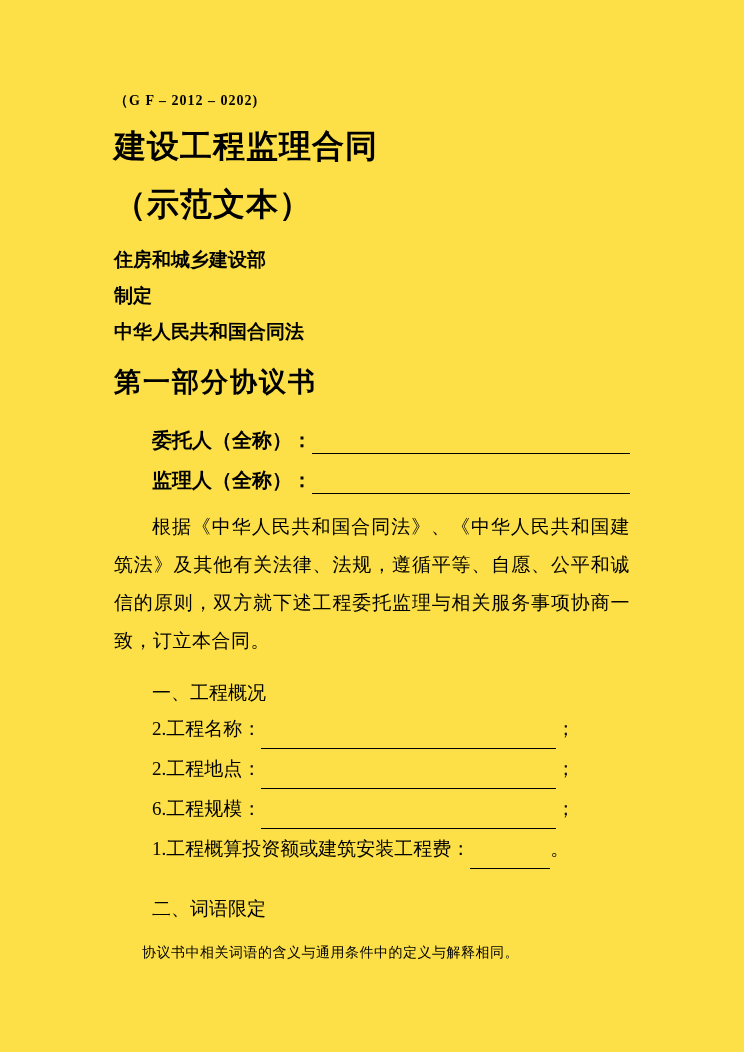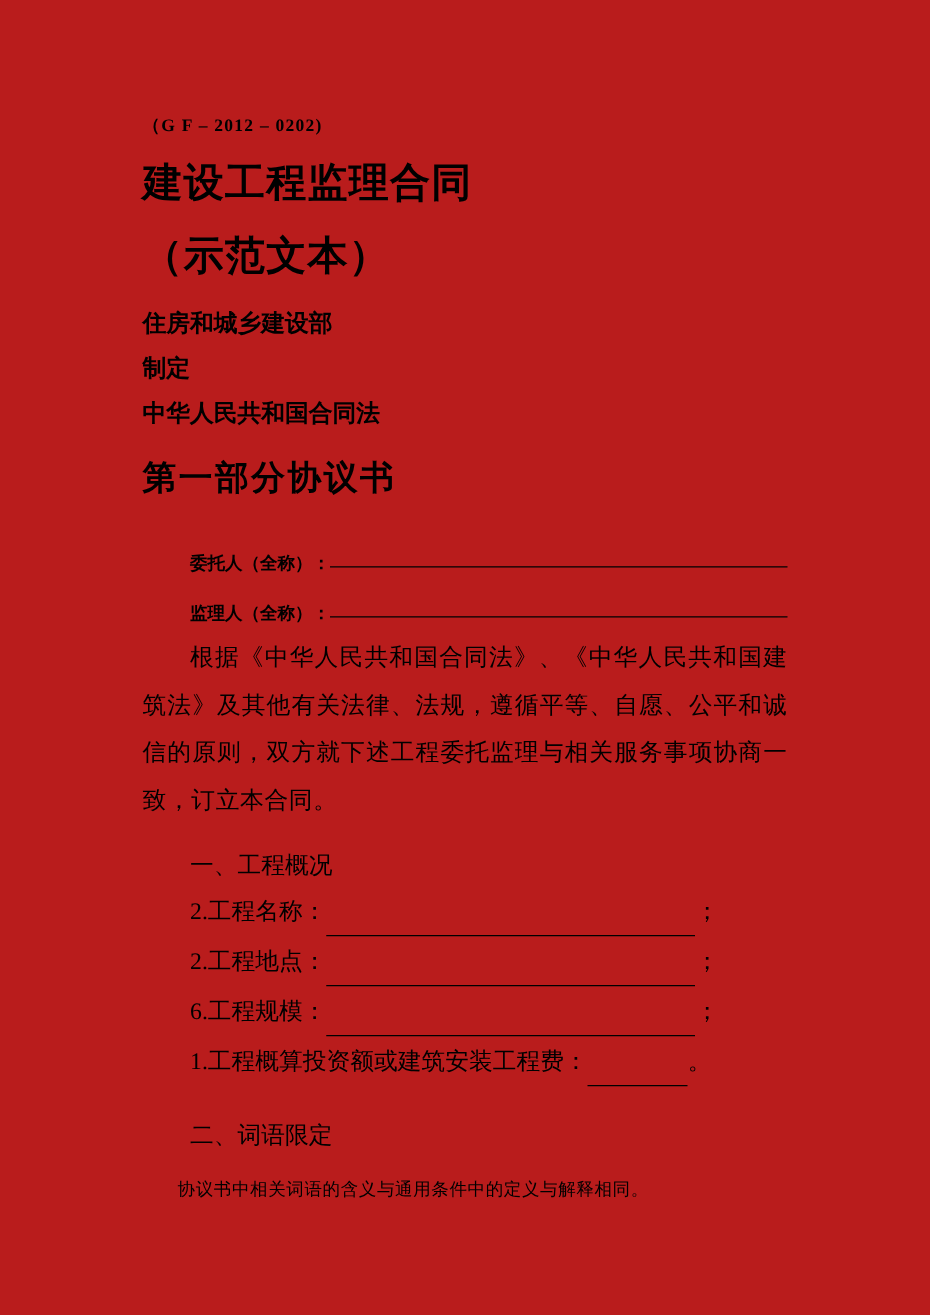--- a/index.html
+++ b/index.html
@@ -5,21 +5,21 @@
   html, body {
     margin: 0;
     padding: 0;
     background: #ffffff;
   }
   .page {
     position: relative;
     width: 744px;
     height: 1052px;
     margin: 0 auto;
-    background: #b91c1c;
+    background: #fde047;
     color: #000000;
     font-family: "Liberation Serif", "DejaVu Serif", serif;
     box-sizing: border-box;
     padding: 92px 114px 0 114px;
     overflow: hidden;
   }
 
   .doc-code {
     font-size: 14px;
     letter-spacing: 1px;
@@ -45,24 +45,24 @@
   .part-heading {
     font-size: 27px;
     font-weight: bold;
     text-align: left;
     margin: 14px 0 20px 0;
     letter-spacing: 2px;
   }
 
   .party-line {
     display: flex;
-    align-items: flex-end;
+    align-items: center;
     margin: 0 0 0 38px;
     height: 40px;
-    font-size: 14px;
+    font-size: 20px;
     font-weight: bold;
     font-family: Liberation Serif, serif;
   }
   .party-line .blank {
     flex: 1;
     border-bottom: 1.5px solid #000;
     height: 22px;
     align-self: flex-end;
     margin-bottom: 6px;
   }

